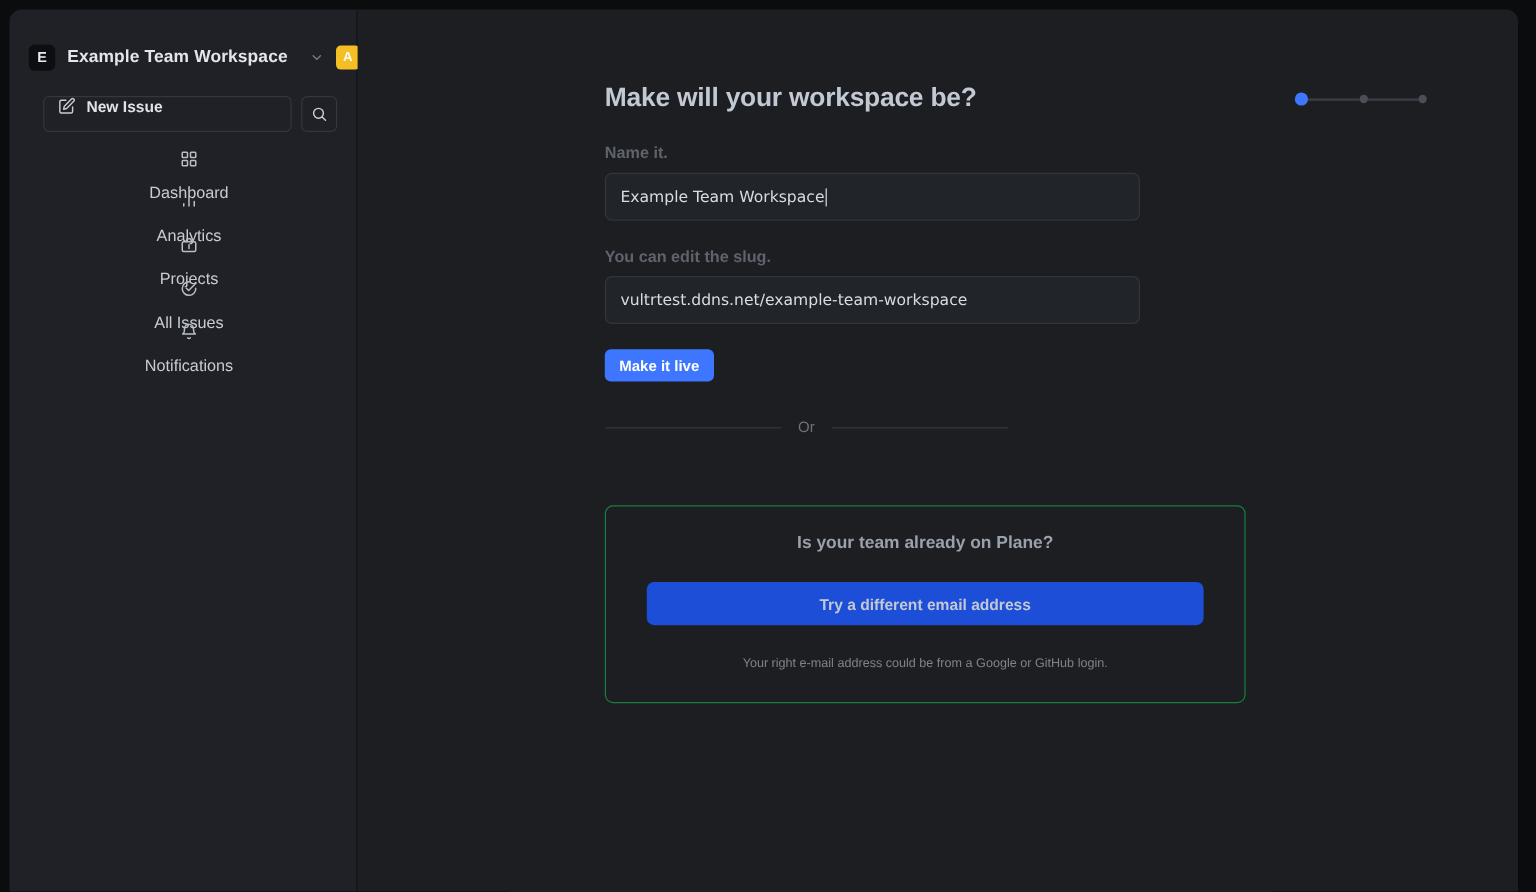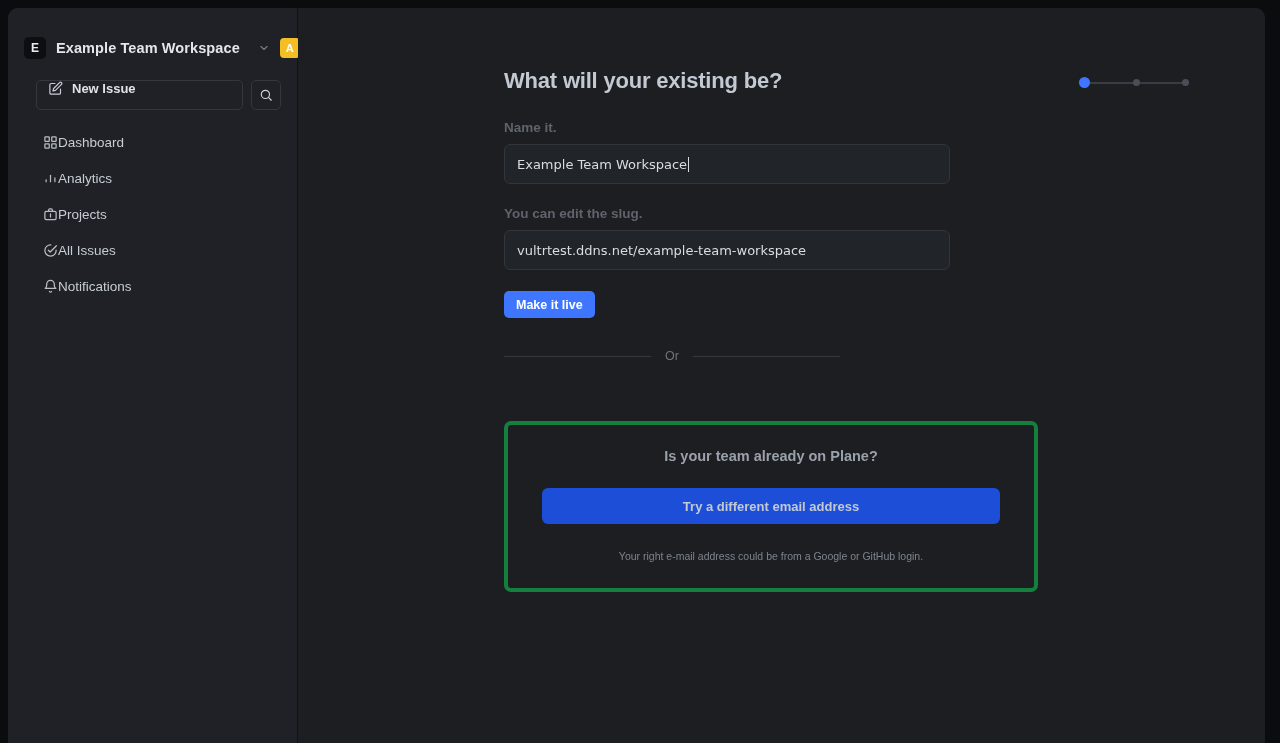--- a/index.html
+++ b/index.html
@@ -112,26 +112,28 @@
   }
 
   .nav {
     padding: 14px 16px 0 26px;
     display: flex;
     flex-direction: column;
   }
   .nav-item {
     display: flex;
     align-items: center;
+    gap: 13px;
     height: 36px;
     padding: 0 8px;
     border-radius: 5px;
     color: #c7ccd4;
     font-size: 13.5px;
     cursor: pointer;
+    flex-direction: column;
   }
   .nav-item .ico {
     width: 16px; height: 16px;
     display: flex; align-items: center; justify-content: center;
     color: #b9bec6;
     flex: 0 0 16px;
   }
 
   
   #main {
@@ -225,21 +227,21 @@
     gap: 14px;
     margin-top: 31px;
     width: 336px;
   }
   .or-row .rule { flex: 1 1 auto; height: 1px; background: #35383e; }
   .or-row .or-text { font-size: 12.5px; color: #6e737b; }
 
   .card {
     margin-top: 58px;
     width: 534px;
-    border: 4px solid #15803d;
+    border: 1px solid #15803d;
     border-radius: 7px;
     padding: 23px 34px 26px 34px;
     text-align: center;
   }
   .card-title {
     font-size: 14.5px;
     font-weight: bold;
     color: #9aa1ab;
     margin-bottom: 24px;
   }
@@ -368,21 +370,21 @@
       <div id="stepper">
         <span class="dot active"></span>
         <span class="step-line"></span>
         <span class="dot idle"></span>
         <span class="step-line"></span>
         <span class="dot idle"></span>
       </div>
 
       <div id="content">
 
-        <h1 class="title">What will your existing be?</h1>
+        <h1 class="title">Make will your workspace be?</h1>
 
         <div class="field-label">Name it.</div>
         <div class="text-input">
           <span>Example Team Workspace</span>
             <span class="caret"></span>
         </div>
 
         <div class="gap-22"></div>
 
         <div class="field-label">You can edit the slug.</div>

